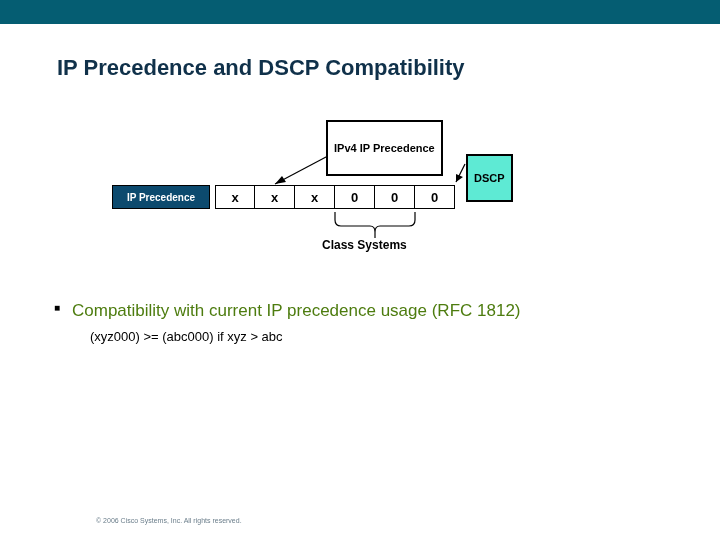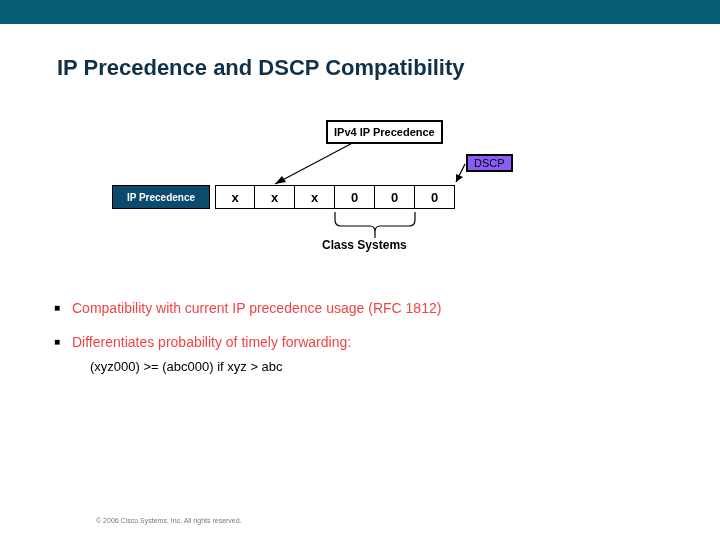--- a/index.html
+++ b/index.html
@@ -5,26 +5,26 @@
   * { box-sizing: border-box; margin: 0; padding: 0; }
   html, body { width: 720px; height: 540px; font-family: Arial, Helvetica, sans-serif; background: #fff; color: #000; }
   .slide { position: relative; width: 720px; height: 540px; }
   .top-bar { width: 100%; height: 24px; background: #055d72; }
   .title { position: absolute; top: 55px; left: 57px; font-size: 22px; font-weight: bold; color: #10314a; }
   .diagram { position: absolute; top: 120px; left: 160px; width: 400px; height: 140px; }
   .ip-prec-box { position: absolute; top: 65px; left: -48px; width: 98px; height: 24px; background: #0c4a6e; color: #fff; font-size: 10px; font-weight: bold; display: flex; align-items: center; justify-content: center; border: 1px solid #000; }
   .bits-row { position: absolute; top: 65px; left: 55px; display: flex; }
   .bit { width: 40px; height: 24px; border: 1px solid #000; border-left: none; display: flex; align-items: center; justify-content: center; font-weight: bold; font-size: 13px; background: #fff; }
   .bits-row .bit:first-child { border-left: 1px solid #000; }
-  .ipv4-box { position: absolute; top: 0px; left: 166px; border: 2px solid #000; padding: 4px 6px; font-size: 11px; font-weight: bold; background: #fff; }
-  .dscp-box { position: absolute; top: 34px; left: 306px; border: 2px solid #000; padding: 1px 6px; font-size: 11px; font-weight: normal; background: #8b5cf6; }
+  .ipv4-box { position: absolute; top: 0px; left: 166px; border: 2px solid #000; padding: 20px 6px; font-size: 11px; font-weight: bold; background: #fff; }
+  .dscp-box { position: absolute; top: 34px; left: 306px; border: 2px solid #000; padding: 16px 6px; font-size: 11px; font-weight: bold; background: #5eead4; }
   .class-sel { position: absolute; top: 118px; left: 162px; font-size: 12px; font-weight: bold; }
   svg.lines { position: absolute; top: 0; left: 0; width: 400px; height: 140px; }
   .bullets { position: absolute; top: 300px; left: 54px; right: 40px; }
-  .bullet { position: relative; padding-left: 18px; margin-bottom: 16px; font-size: 14px; line-height: 1.25; color: #ef4444; }
+  .bullet { position: relative; padding-left: 18px; margin-bottom: 16px; font-size: 17px; line-height: 1.25; color: #4d7c0f; }
   .bullet::before { content: "■"; position: absolute; left: 0; top: 2px; font-size: 10px; color: #000; }
   .sub { margin-left: 36px; margin-top: -8px; margin-bottom: 14px; font-size: 13px; color: #000; }
   .footer { position: absolute; bottom: 16px; left: 96px; font-size: 7px; color: #6a7d8a; }
 </style>
 </head>
 <body>
 
 <div class="slide">
   <div class="top-bar"></div>
   <div class="title">IP Precedence and DSCP Compatibility</div>
@@ -53,18 +53,17 @@
       <div class="bit">0</div>
       <div class="bit">0</div>
       <div class="bit">0</div>
     </div>
 
     <div class="class-sel">Class Systems</div>
   </div>
 
   <div class="bullets">
     <div class="bullet">Compatibility with current IP precedence usage (RFC 1812)</div>
-    <div class="bullet">Differentiates probability of timely forwarding:</div>
     <div class="sub">(xyz000) &gt;= (abc000) if xyz &gt; abc</div>
   </div>
 
   <div class="footer">© 2006 Cisco Systems, Inc. All rights reserved.</div>
 </div>
 
 </body></html>

